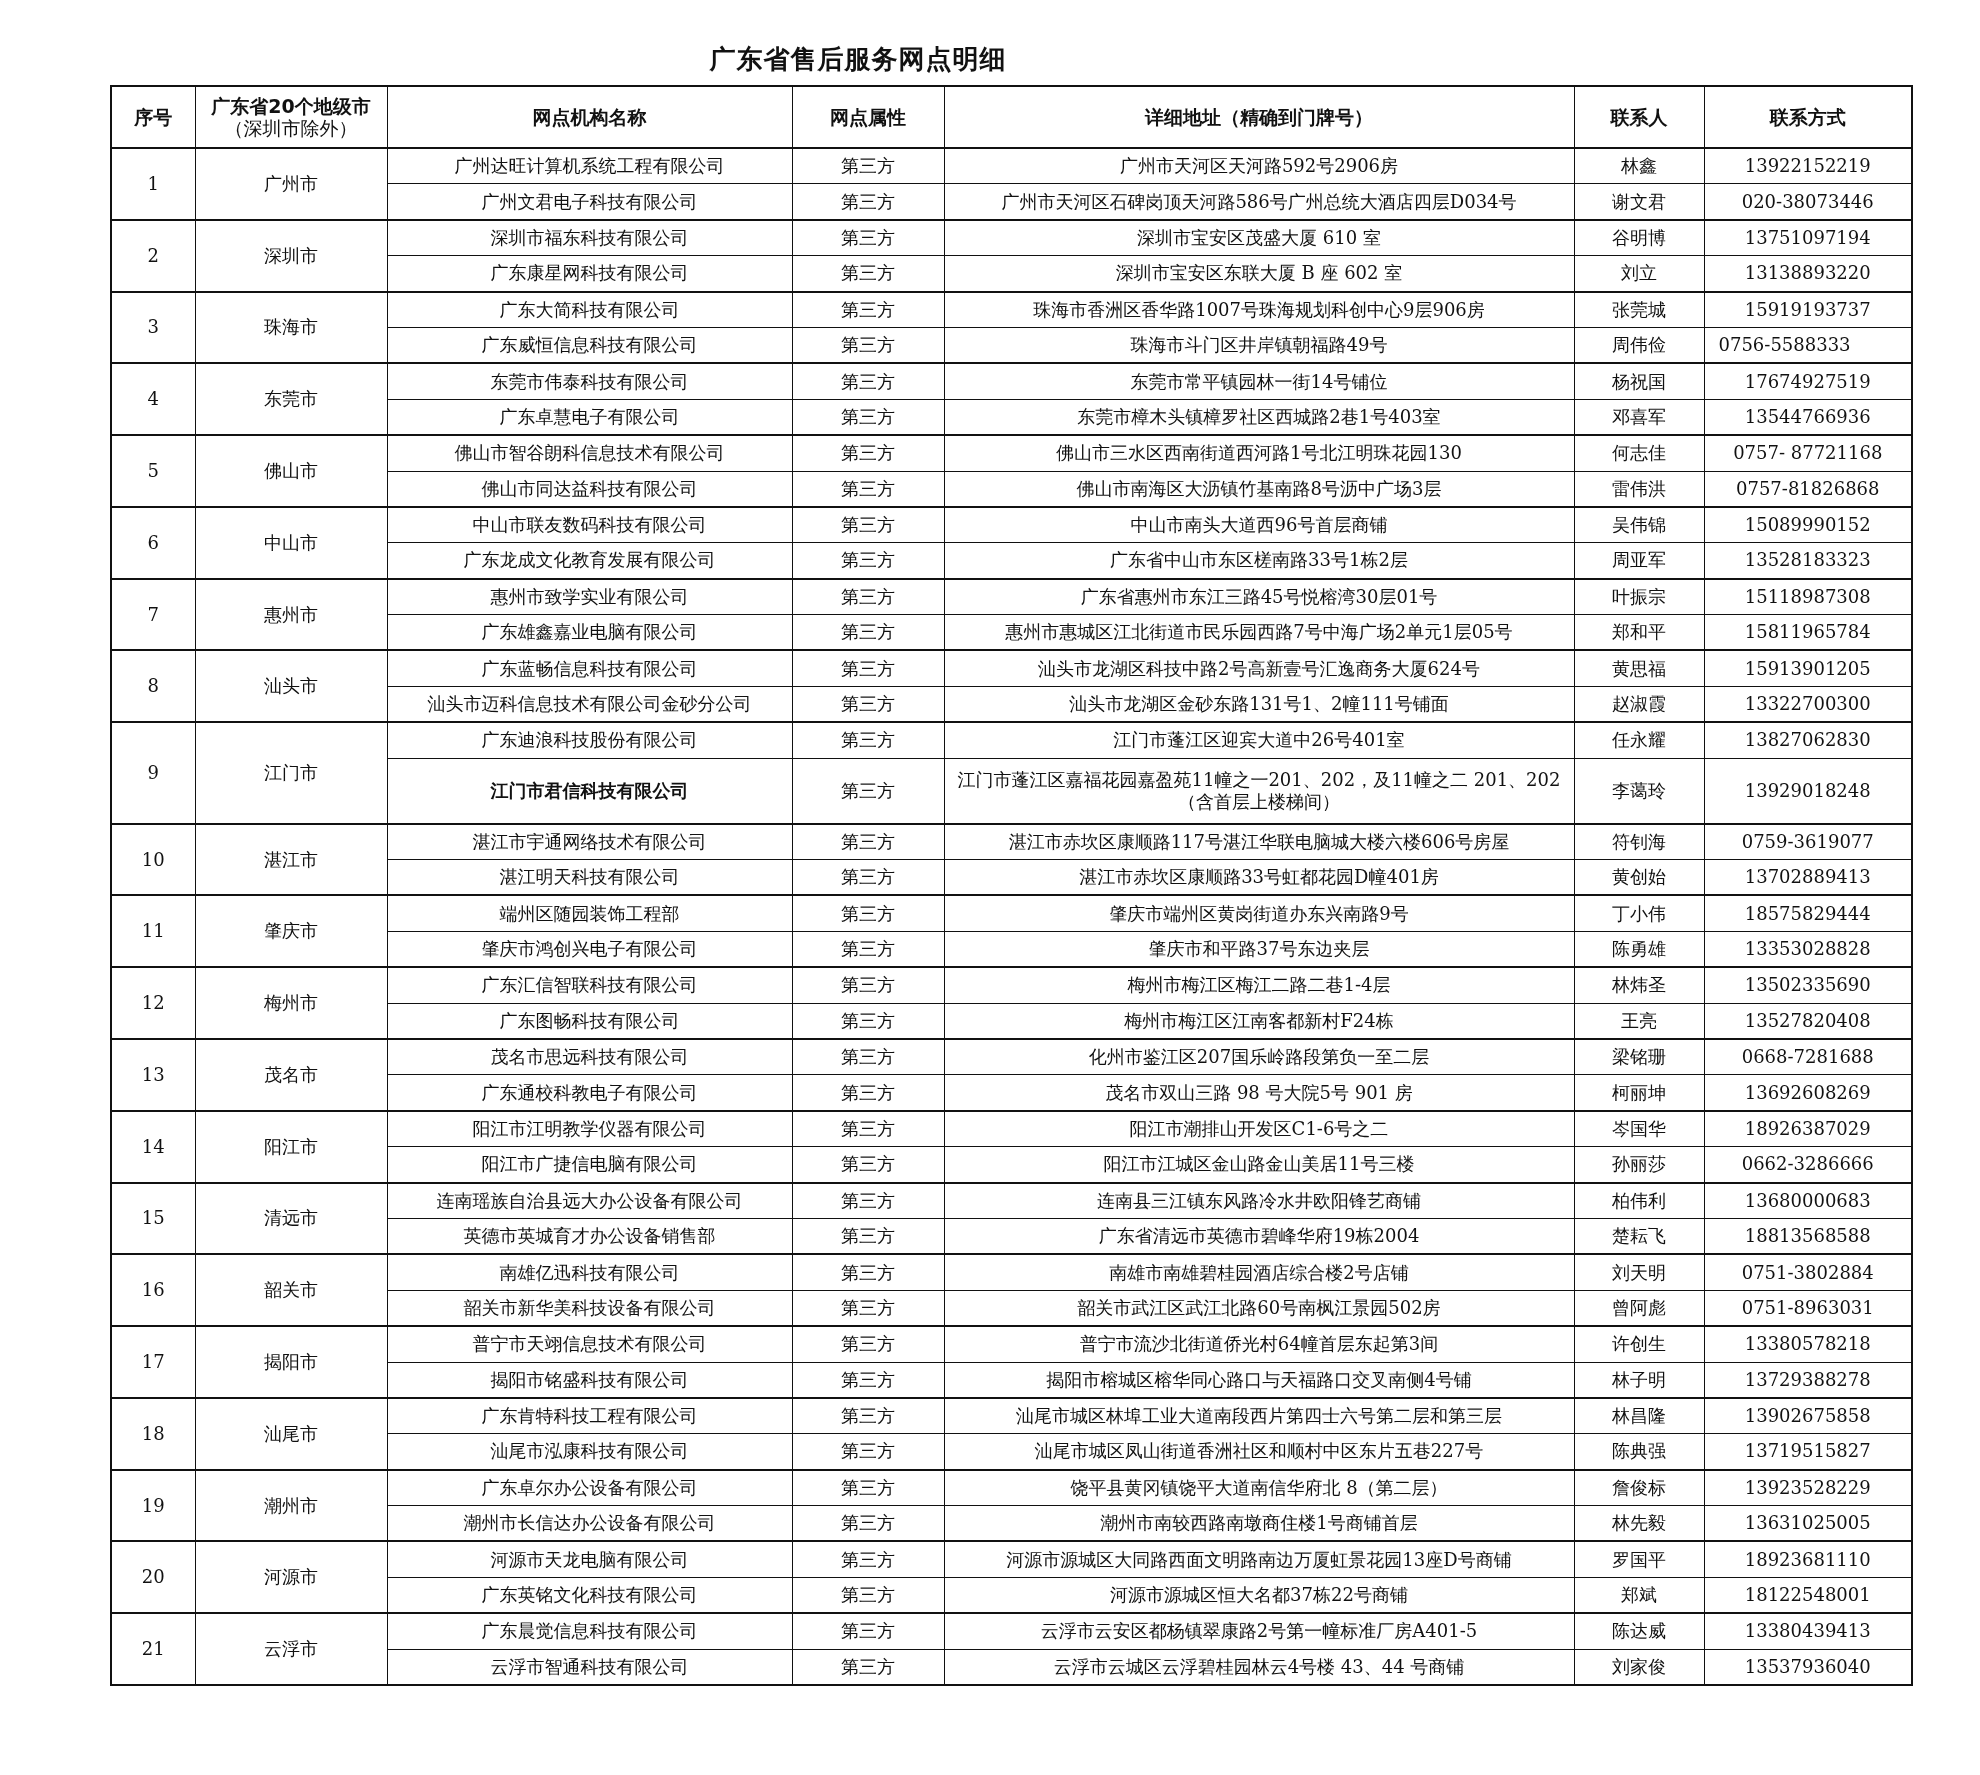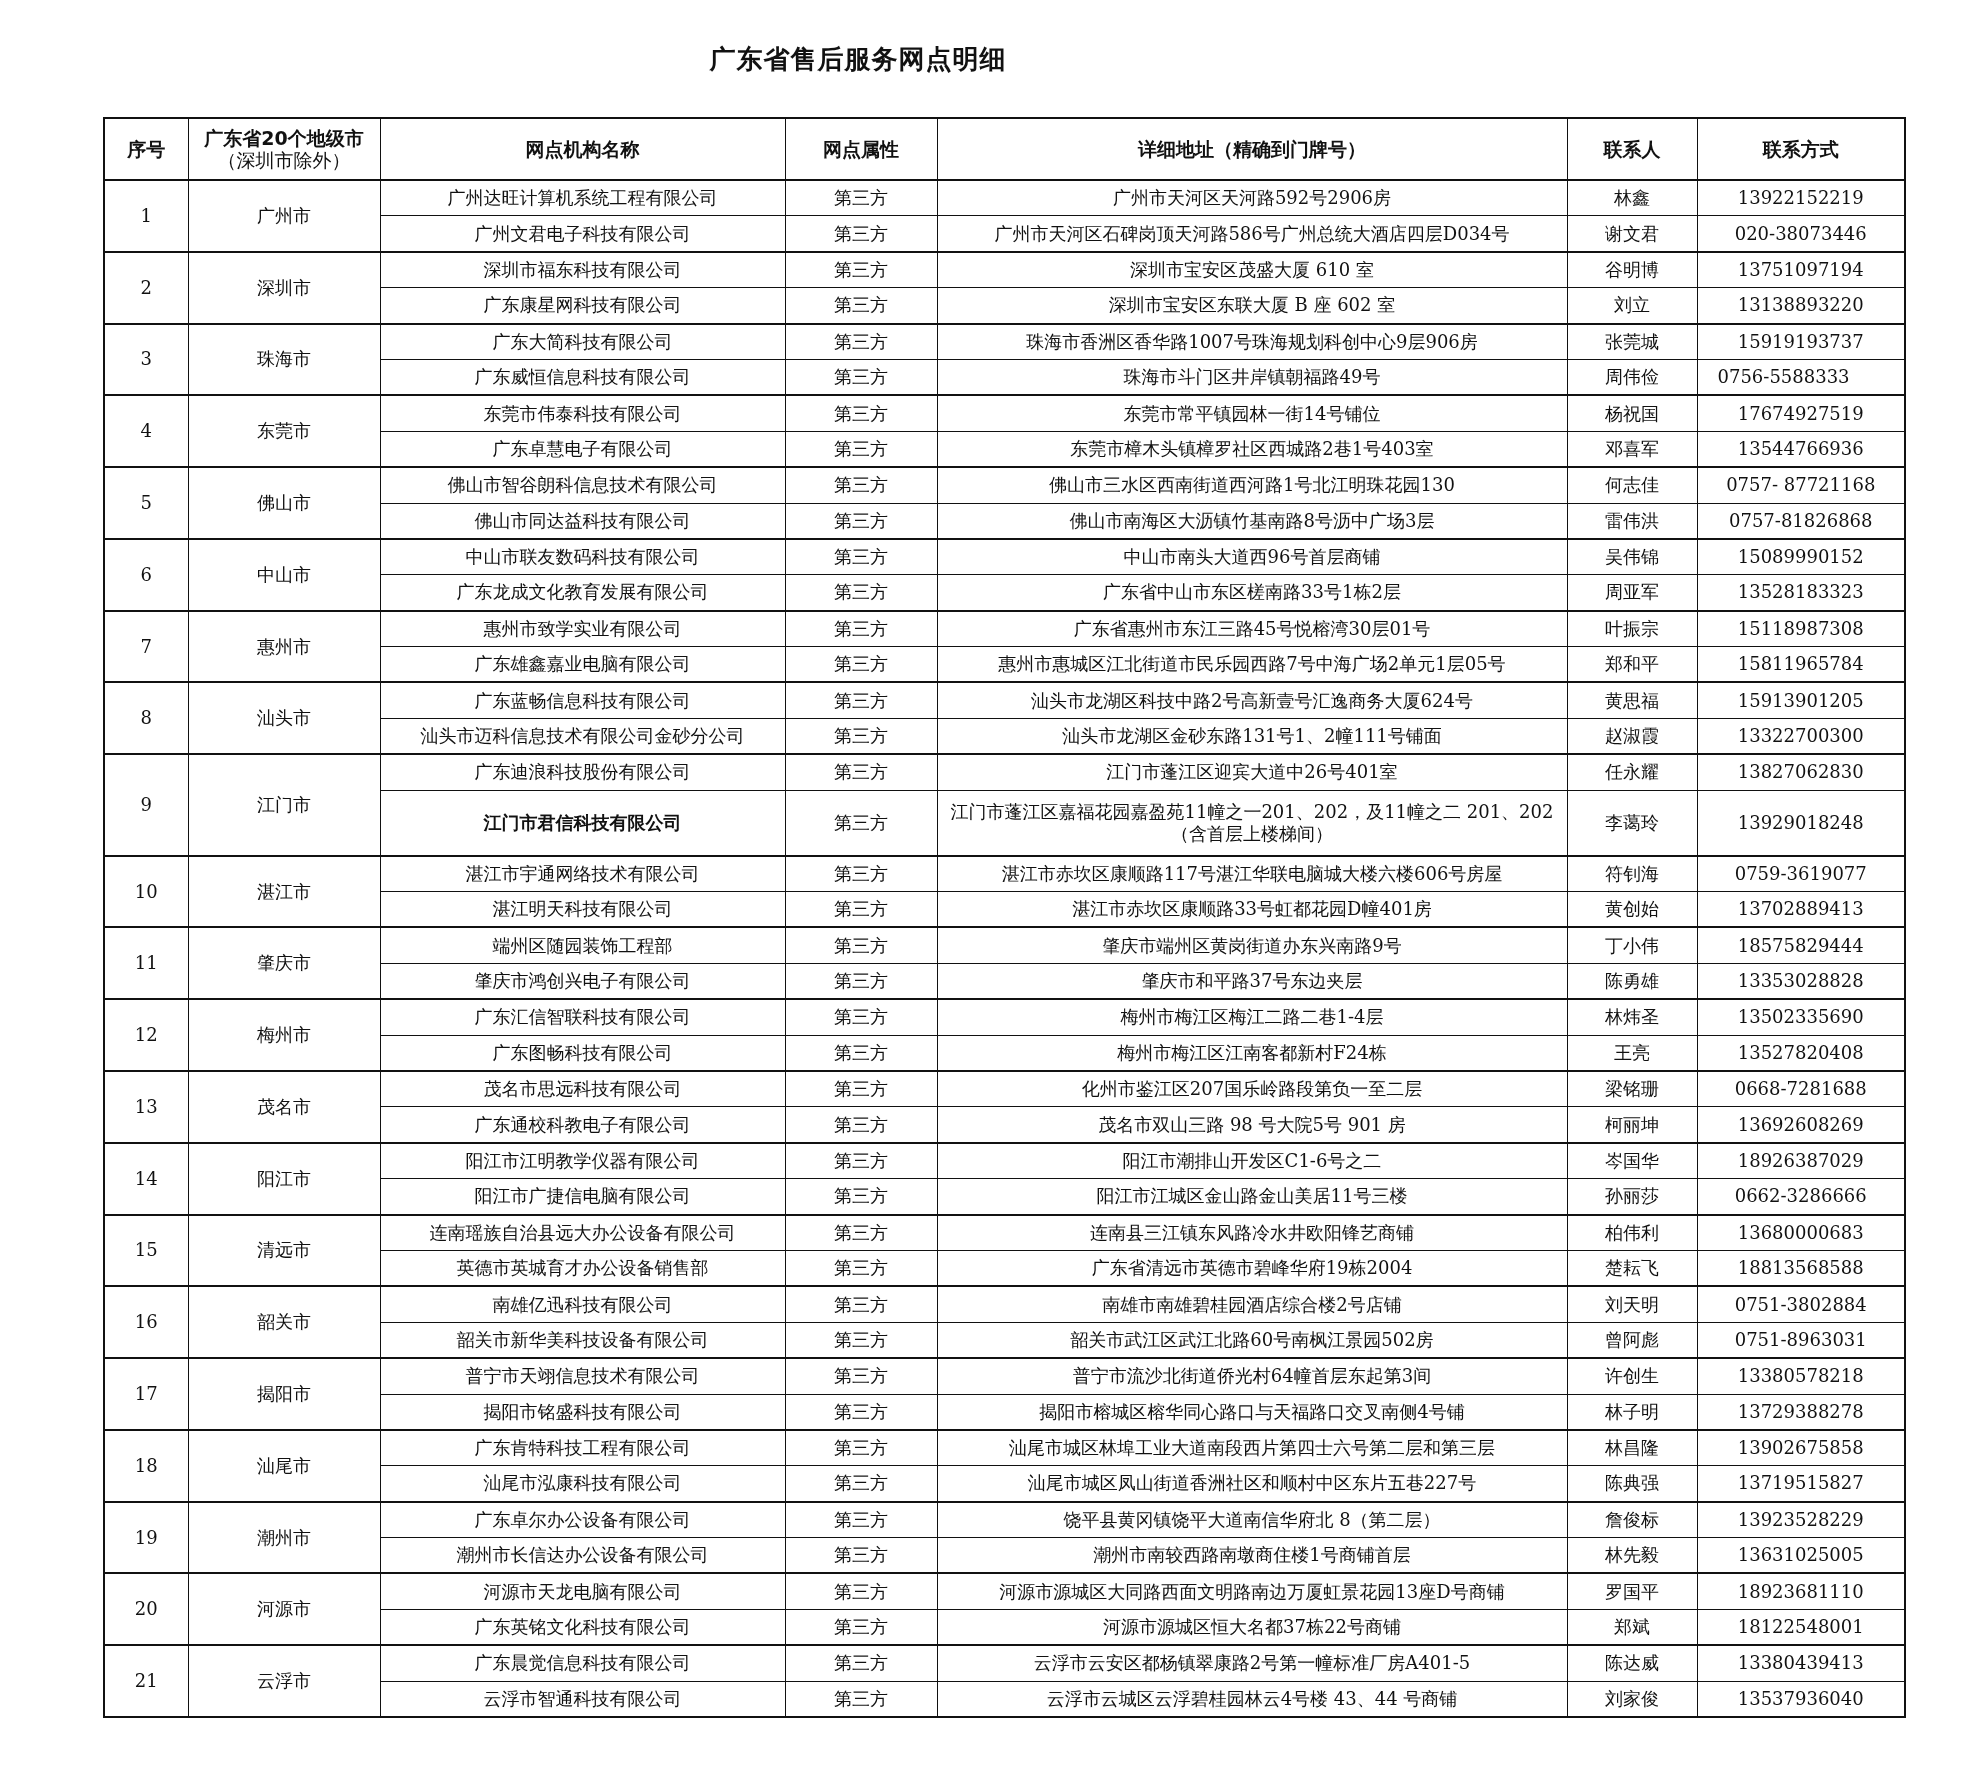--- a/index.html
+++ b/index.html
@@ -1,25 +1,25 @@
 <!DOCTYPE html>
 <html><head>
 <meta charset="utf-8">
 <style>
   html, body { margin:0; padding:0; background:#ffffff; }
   body { width:1980px; height:1775px; position:relative; font-family:"DejaVu Serif","Liberation Serif",serif; color:#111; }
   .title { position:absolute; left:0; top:42px; width:1716px; text-align:center; font-size:26px; font-weight:bold; font-family:"DejaVu Sans","Liberation Sans",sans-serif; letter-spacing:1px; }
-  table { position:absolute; left:103px; top:85px; width:1801px; border-collapse:collapse; table-layout:fixed; border:2.5px solid #111;margin-top:32px; }
+  table { position:absolute; left:110px; top:85px; width:1801px; border-collapse:collapse; table-layout:fixed; border:2.5px solid #111; }
   th, td { border:1.5px solid #111; text-align:center; vertical-align:middle; font-size:18px; padding:0 2px; line-height:22px; }
   th { font-family:"DejaVu Sans","Liberation Sans",sans-serif; font-weight:bold; font-size:19px; height:60px; border-bottom:2.5px solid #111; }
   th .sub { font-weight:normal; display:block; }
   td { height:34.4px; }
   tr.grp-start td { border-top:2.5px solid #111; }
   td.tall { height:64px;font-weight:bold; }
-  td.left { text-align:left; padding-left:20px; }
+  td.left { text-align:left; padding-left:14px; }
 </style>
 </head>
 <body>
 
 <div class="title">广东省售后服务网点明细</div>
 
 <table>
   <colgroup>
     <col style="width:84px">
       <col style="width:192px">

